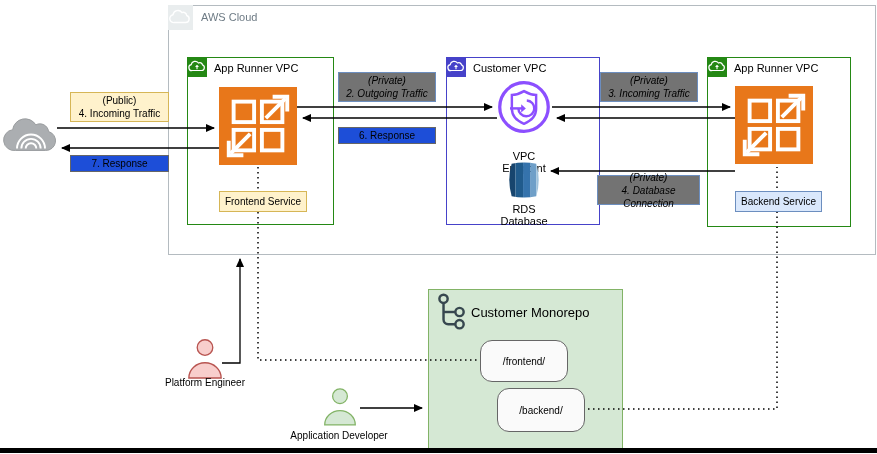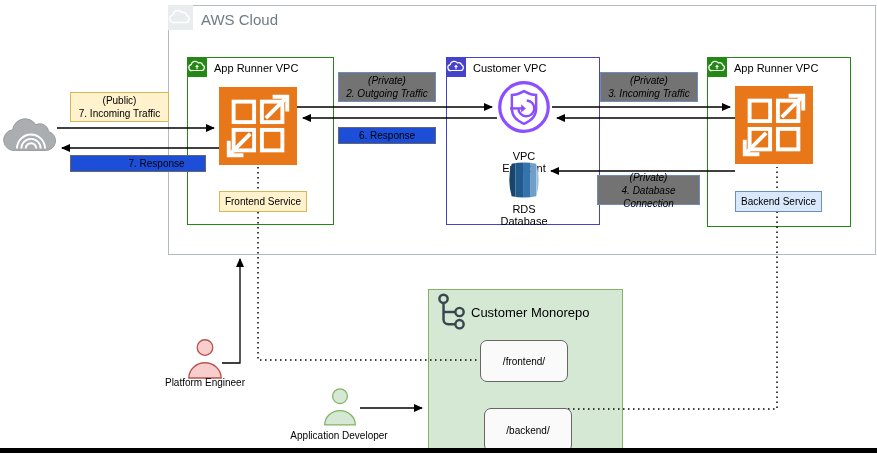--- a/index.html
+++ b/index.html
@@ -2,21 +2,21 @@
 <html><head>
 <meta charset="utf-8">
 <style>
   html,body{margin:0;padding:0;background:#fff;}
   #canvas{position:relative;width:877px;height:454px;background:#ffffff;
     font-family:"Liberation Sans",sans-serif;color:#000;overflow:hidden;}
   .abs{position:absolute;}
   
   .aws-cloud{left:168px;top:5px;width:706px;height:248px;border:1px solid #b4bbc0;background:#fff;z-index:1;}
   .aws-hdr-icon{left:168px;top:5px;width:25px;height:25px;background:#e9edee;z-index:3;}
-  .aws-hdr-label{left:201px;top:11px;font-size:15px;color:#6e7b85;z-index:3;}
+  .aws-hdr-label{left:201px;top:11px;font-size:11px;color:#6e7b85;z-index:3;}
   .vpc{z-index:1;background:#ffffff;}
   .vpc.green{border:1px solid #248814;}
   .vpc.blue{border:1px solid #4642c9;}
   .vpc-left{left:187px;top:57px;width:145px;height:166px;}
   .vpc-customer{left:446px;top:57px;width:152px;height:166px;}
   .vpc-right{left:707px;top:57px;width:142px;height:168px;}
   .vpc-hdr-icon{width:20px;height:20px;z-index:3;display:flex;align-items:center;justify-content:center;}
   .vpc-hdr-icon.green{background:#248814;}
   .vpc-hdr-icon.blue{background:#4642c9;}
   .vpc-hdr-label{font-size:11px;color:#000;z-index:3;white-space:nowrap;}
@@ -28,21 +28,21 @@
   .flow.gray{background:#1d4ed8;border:1px solid #666666;line-height:14px;}
   
   .svc{z-index:3;display:flex;align-items:center;justify-content:center;font-size:10px;}
   .svc.yellow{background:#fff2cc;border:1px solid #d6b656;}
   .svc.blue{background:#dae8fc;border:1px solid #6c8ebf;}
   
   .icon-caption{z-index:3;text-align:center;font-size:11px;line-height:12px;}
   
   .monorepo{left:428px;top:289px;width:193px;height:158px;background:#d5e8d4;border:1px solid #82b366;z-index:1;}
   .monorepo-title{left:471px;top:305px;font-size:13px;z-index:3;}
-  .dirbox{background:#fafafa;border:1px solid #666;border-radius:7px;z-index:3;
+  .dirbox{background:#fafafa;border:1px solid #666;border-radius:12px;z-index:3;
     display:flex;align-items:center;justify-content:center;font-size:10px;}
   .actor-label{z-index:3;text-align:center;font-size:10px;}
   .bottom-bar{left:0;top:448px;width:877px;height:5px;background:#000;z-index:4;}
   svg.overlay{left:0;top:0;width:877px;height:454px;z-index:2;pointer-events:none;}
   .z3{z-index:3;}
 </style>
 </head>
 <body>
 
 <div id="canvas">
@@ -157,23 +157,23 @@
       <g fill="none" stroke="#fff" stroke-width="2">
         <path d="M23.5 37 a5.5 5.5 0 0 1 11 0"></path>
         <path d="M19 37 a10 10 0 0 1 20 0"></path>
         <path d="M14.5 37 a14.5 14.5 0 0 1 29 0"></path>
       </g>
     </svg>
   </div>
 
   <div class="abs flow yellow" style="left:70px;top:92px;width:97px;height:28px;">
     <div>(Public)</div>
-    <div>7. Incoming Traffic</div>
-  </div>
-  <div class="abs flow gray" style="left:70px;top:155px;width:97px;height:15px;padding-left:37px;">
+    <div>4. Incoming Traffic</div>
+  </div>
+  <div class="abs flow gray" style="left:70px;top:155px;width:97px;height:15px;">
     <div>7. Response</div>
   </div>
   <div class="abs flow blue" style="left:338px;top:72px;width:96px;height:28px;">
     <div>(Private)</div>
     <div>2. Outgoing Traffic</div>
   </div>
   <div class="abs flow gray" style="left:338px;top:127px;width:96px;height:15px;">
     <div>6. Response</div>
   </div>
   <div class="abs flow blue" style="left:600px;top:72px;width:96px;height:28px;">
@@ -192,21 +192,21 @@
         <circle cx="8" cy="7" r="4.4"></circle>
         <circle cx="25" cy="21" r="4.4"></circle>
         <circle cx="25" cy="34" r="4.4"></circle>
         <path d="M8 11.5 V29 a5 5 0 0 0 5 5 h7.5"></path>
         <path d="M8 21 H20.5"></path>
       </g>
     </svg>
   </div>
   <div class="abs monorepo-title">Customer Monorepo</div>
   <div class="abs dirbox" style="left:480px;top:340px;width:86px;height:40px;">/frontend/</div>
-  <div class="abs dirbox" style="left:484px;top:388px;width:86px;height:42px;margin-top:20px;">/backend/</div>
+  <div class="abs dirbox" style="left:497px;top:388px;width:86px;height:42px;">/backend/</div>
 
   <div class="abs z3" style="left:186px;top:338px;">
     <svg width="38" height="41" viewBox="0 0 40 43">
       <path d="M3 42 a17 16 0 0 1 34 0 z" fill="#f8cecc" stroke="#b85450" stroke-width="1.4"></path>
       <circle cx="20" cy="10" r="8.2" fill="#f8cecc" stroke="#b85450" stroke-width="1.4"></circle>
     </svg>
   </div>
   <div class="abs actor-label" style="left:160px;top:377px;width:90px;">Platform Engineer</div>
 
   <div class="abs z3" style="left:322px;top:386px;">

